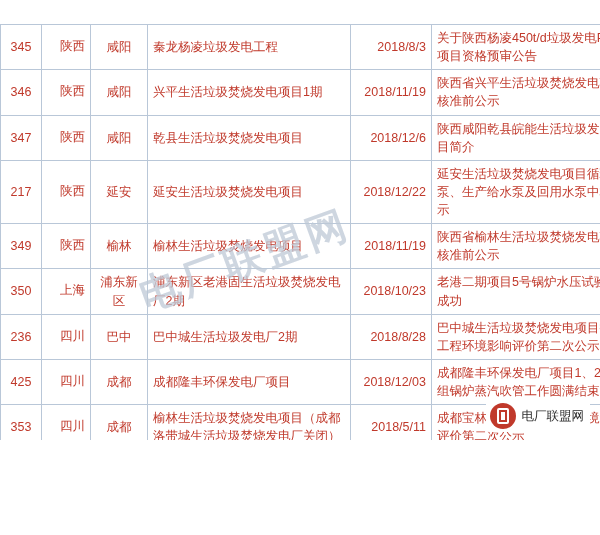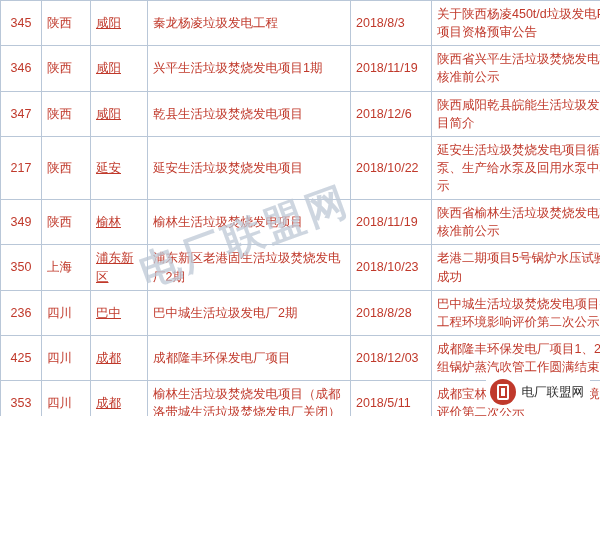--- a/index.html
+++ b/index.html
@@ -12,20 +12,21 @@
     background: #ffffff;
     font-family: "Liberation Sans", sans-serif;
     overflow: hidden;
     position: relative;
   }
   .sheet {
     position: relative;
     width: 600px;
     height: 416px;
     overflow: hidden;
+    margin-top: 24px;
   }
   table.grid {
     border-collapse: collapse;
     width: 600px;
     table-layout: fixed;
     background: #ffffff;
   }
   table.grid td {
     border: 1px solid #b9c7d8;
     padding: 4px 5px;
@@ -37,45 +38,46 @@
   }
   td.c-idx {
     width: 30px;
     text-align: center;
     color: #1a1a1a;
     font-size: 13px;
     padding: 4px 2px;
   }
   td.c-prov {
     width: 38px;
-    text-align: left;
+    text-align: right;
     color: #1a1a1a;
     font-size: 13px;
     padding: 4px 2px;
     line-height: 1.25;
+    font-family: Liberation Mono, monospace;
   }
   td.c-city {
     width: 46px;
+    text-align: center;
     color: #1a1a1a;
     font-size: 13px;
     padding: 4px 2px;
     line-height: 1.25;
-    text-decoration: underline;
   }
   td.c-proj {
     width: 192px;
     text-align: left;
     color: #c0392b;
     font-size: 12.5px;
     padding: 4px 6px;
     line-height: 1.5;
   }
   td.c-date {
     width: 70px;
-    text-align: left;
+    text-align: right;
     color: #c0392b;
     font-size: 12.5px;
     padding: 4px 2px;
   }
   td.c-desc {
     width: 196px;
     text-align: left;
     color: #c0392b;
     font-size: 12.5px;
     padding: 4px 7px;
@@ -176,21 +178,21 @@
         <td class="c-proj">乾县生活垃圾焚烧发电项目</td>
         <td class="c-date">2018/12/6</td>
         <td class="c-desc">陕西咸阳乾县皖能生活垃圾发电项目简介</td>
 
       </tr>
       <tr>
         <td class="c-idx">217</td>
         <td class="c-prov">陕西</td>
         <td class="c-city">延安</td>
         <td class="c-proj">延安生活垃圾焚烧发电项目</td>
-        <td class="c-date">2018/10/22</td>
+        <td class="c-date">2018/12/22</td>
         <td class="c-desc">延安生活垃圾焚烧发电项目循环水泵、生产给水泵及回用水泵中标公示</td>
 
       </tr>
       <tr>
         <td class="c-idx">349</td>
         <td class="c-prov">陕西</td>
         <td class="c-city">榆林</td>
         <td class="c-proj">榆林生活垃圾焚烧发电项目</td>
         <td class="c-date">2018/11/19</td>
         <td class="c-desc">陕西省榆林生活垃圾焚烧发电项目核准前公示</td>

